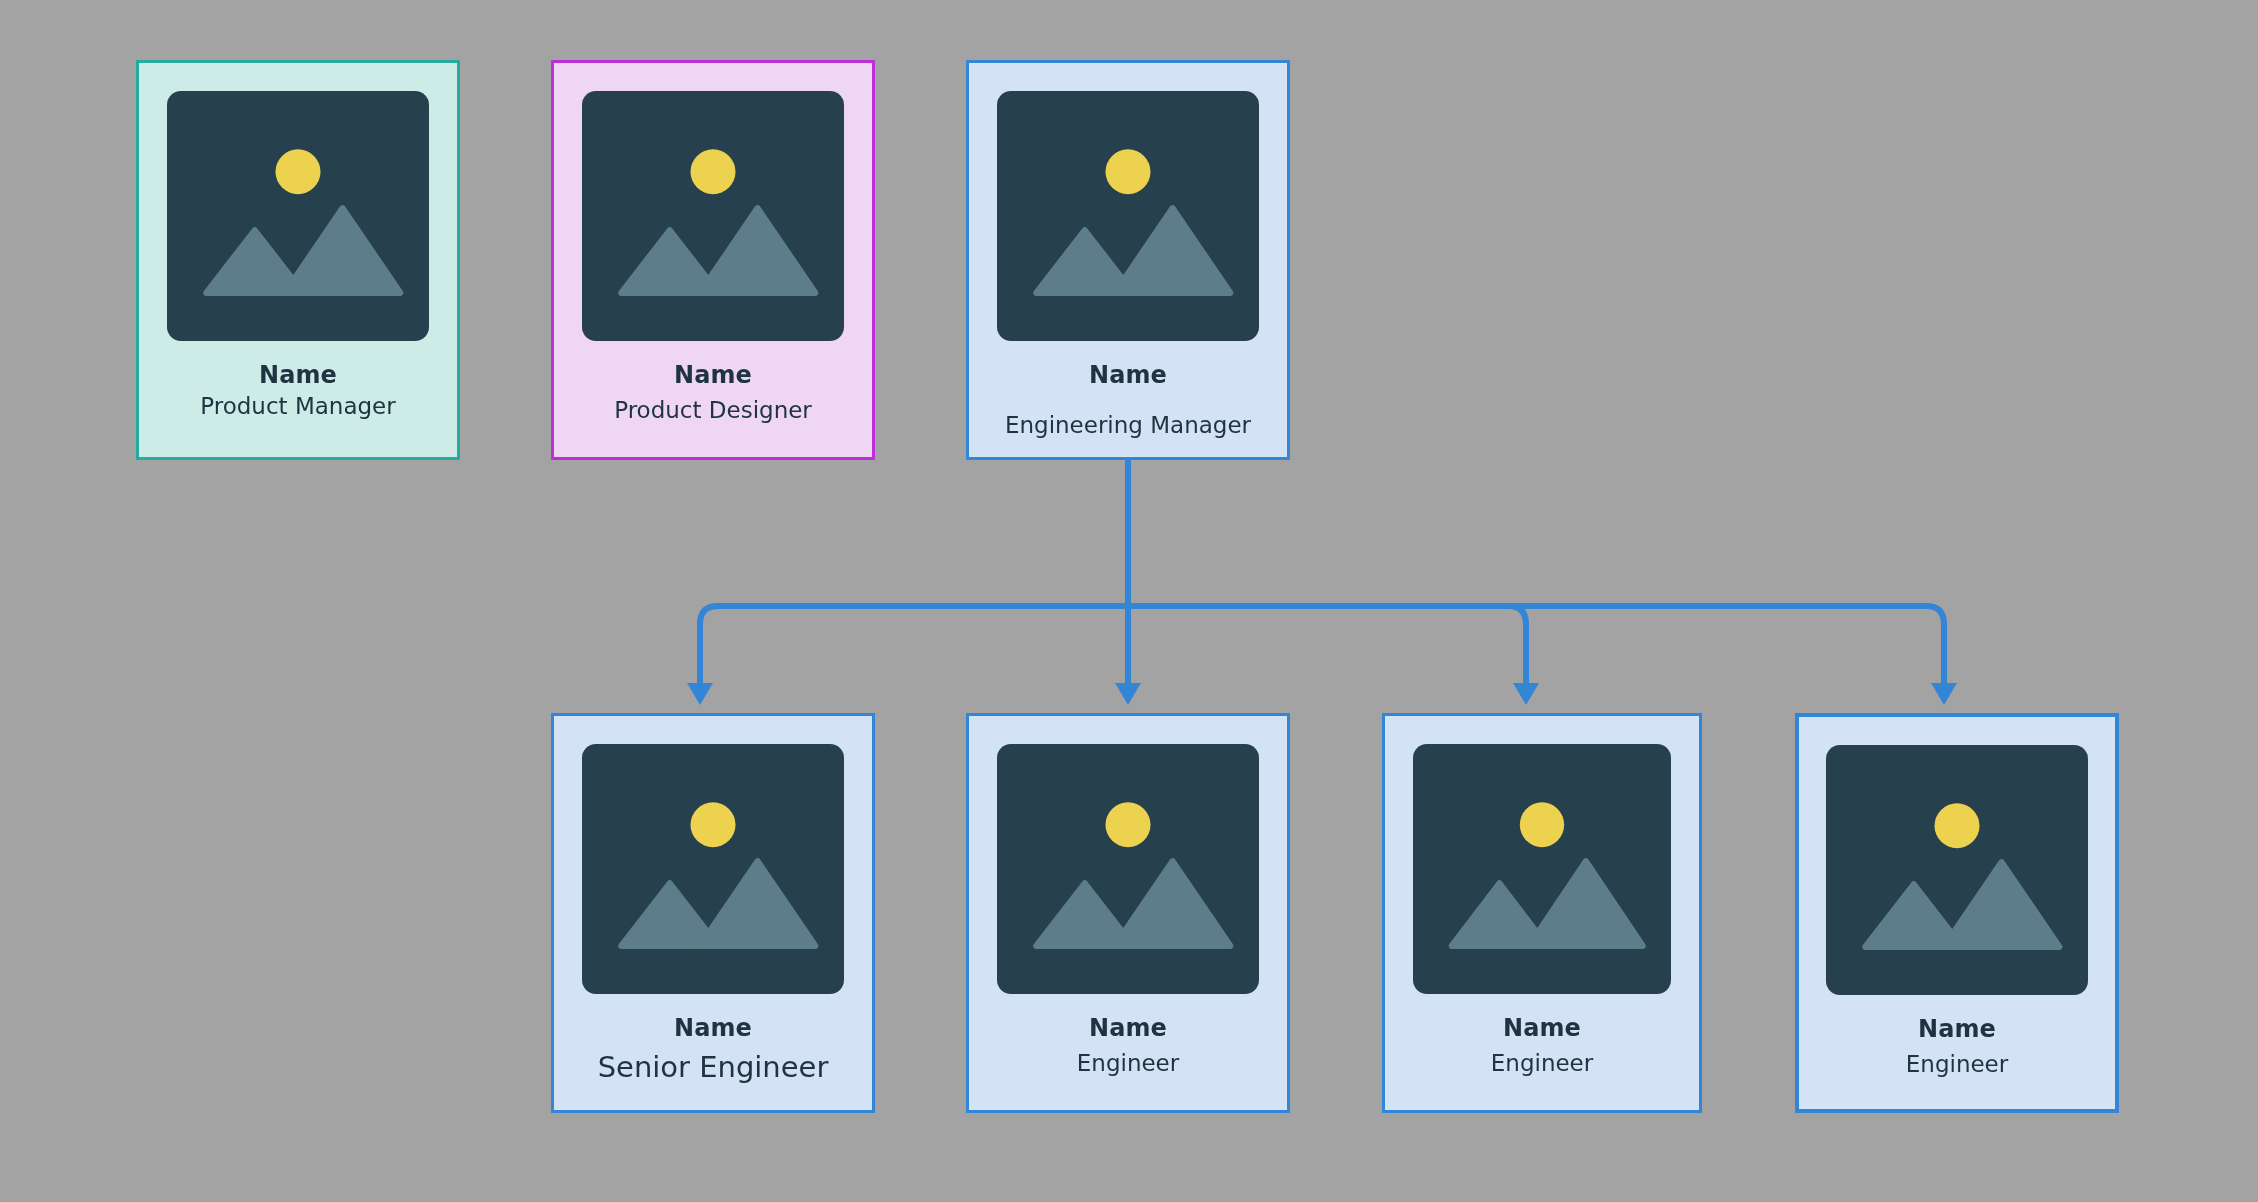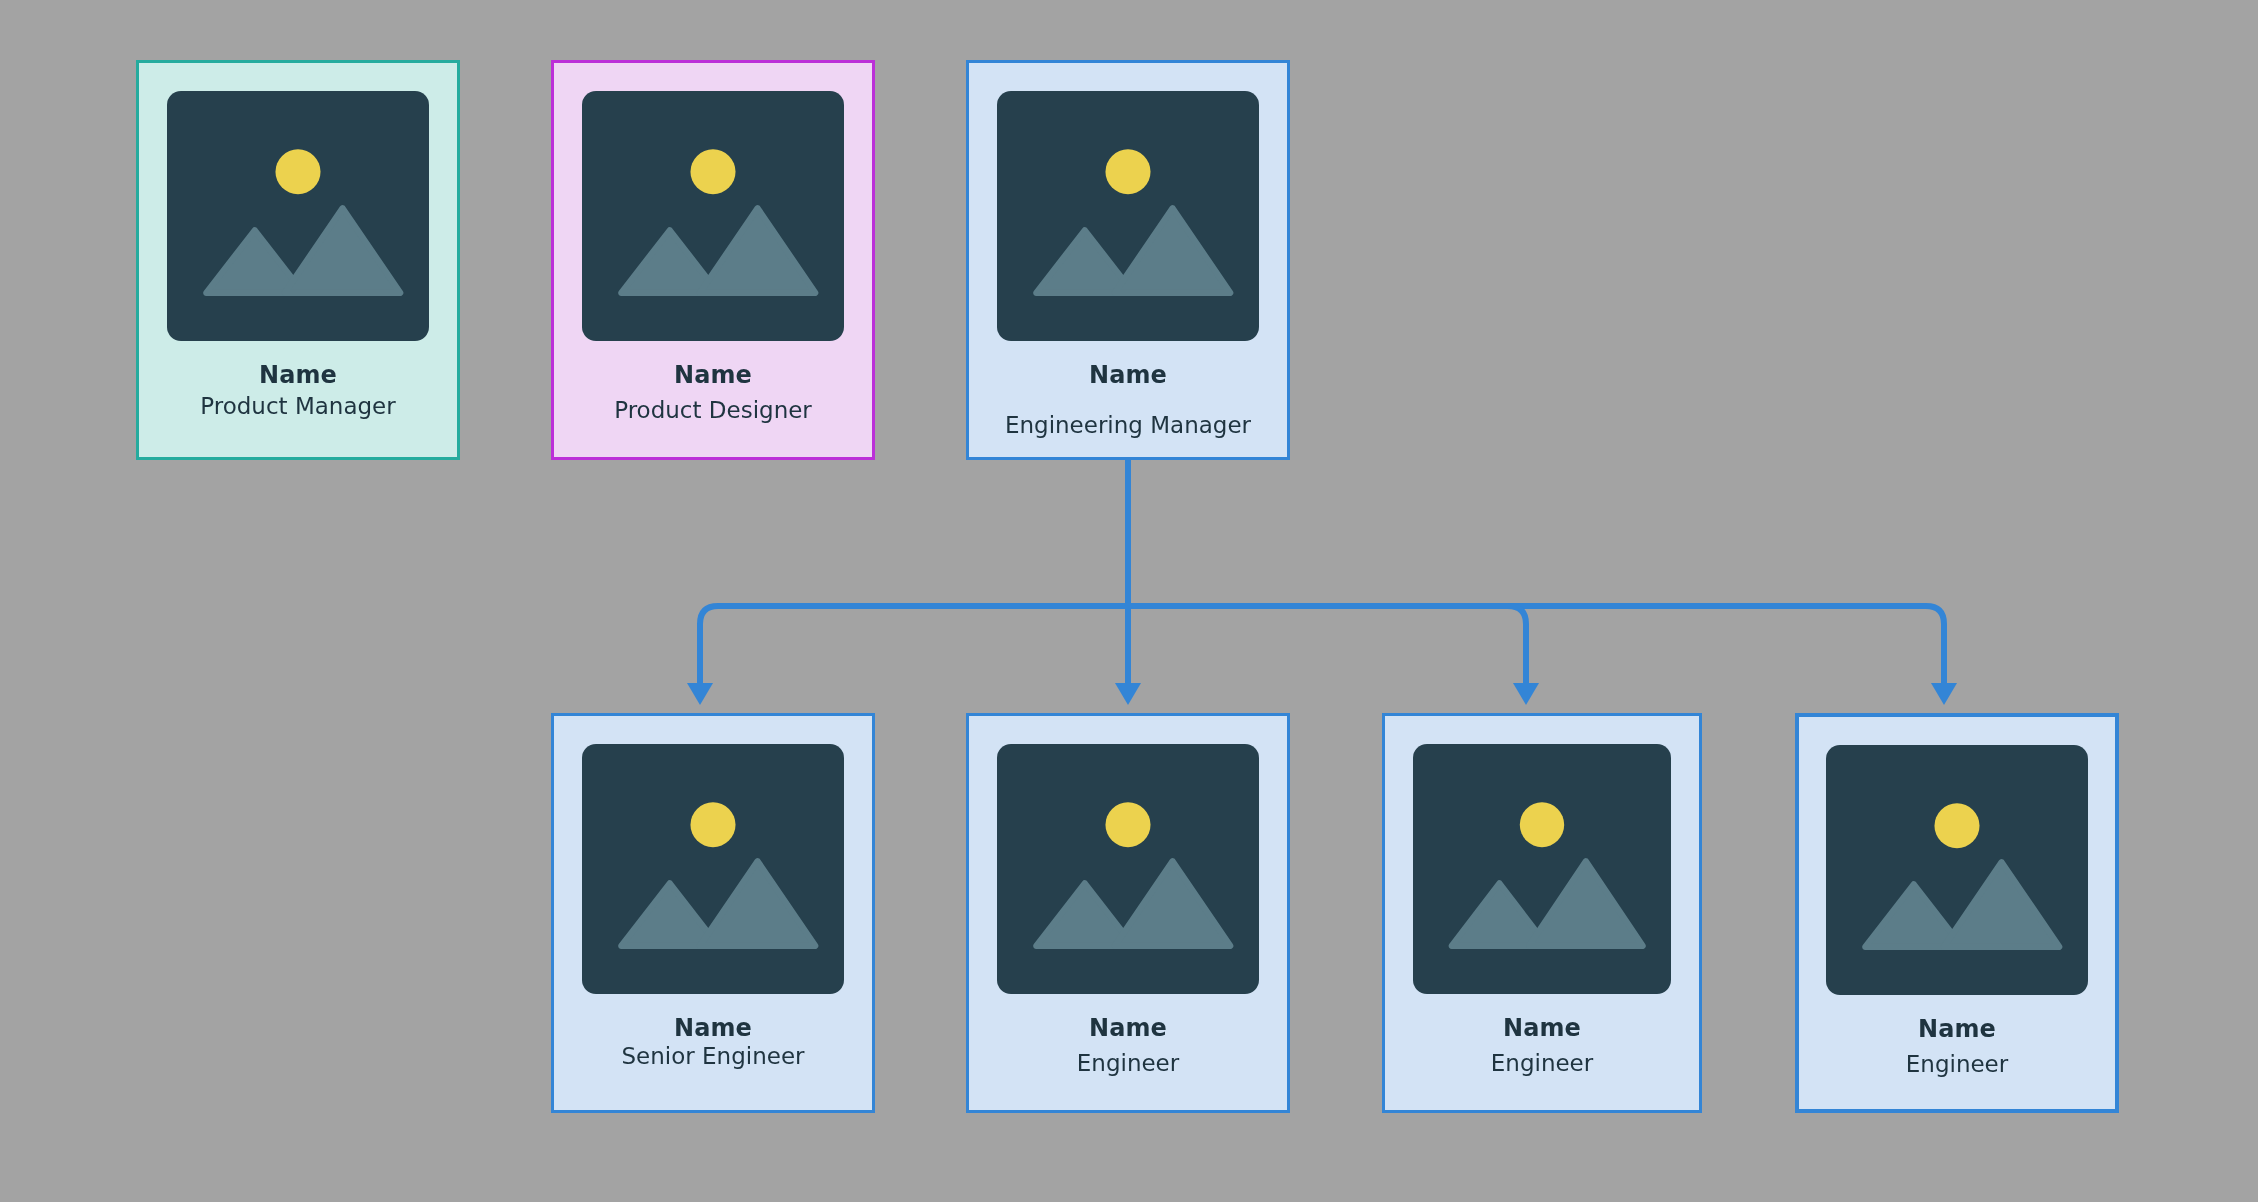--- a/index.html
+++ b/index.html
@@ -151,21 +151,21 @@
         <svg viewBox="0 0 100 96" preserveAspectRatio="none">
           <circle cx="50" cy="31" r="8.6" fill="#ecd24e"></circle>
           <g fill="#5c7d89" stroke="#5c7d89" stroke-width="2.4" stroke-linejoin="round">
             <path d="M 33.5 53.5 L 52 77.5 L 15 77.5 Z"></path>
             <path d="M 67 45 L 89 77.5 L 45 77.5 Z"></path>
           </g>
         </svg>
       </div>
     <div class="card-text" style="margin-top: 20px;">
       <div class="card-name" style="font-size: 24px; color: rgb(31, 52, 64);">Name</div>
-      <div class="card-role" style="font-size: 23px; margin-top: 1px; color: rgb(31, 52, 64);">Senior Engineer</div>
+      <div class="card-role" style="font-size: 29px; margin-top: 8px; color: rgb(31, 52, 64);">Senior Engineer</div>
     </div>
   </div>
 
   <div class="card" style="left: 966px; top: 713px; width: 324px; height: 400px; background: rgb(211, 227, 245); border: 3px solid rgb(51, 133, 214);">
     <div class="card-photo" style="width: 262px; height: 250px; margin-top: 28px;">
         <svg viewBox="0 0 100 96" preserveAspectRatio="none">
           <circle cx="50" cy="31" r="8.6" fill="#ecd24e"></circle>
           <g fill="#5c7d89" stroke="#5c7d89" stroke-width="2.4" stroke-linejoin="round">
             <path d="M 33.5 53.5 L 52 77.5 L 15 77.5 Z"></path>
             <path d="M 67 45 L 89 77.5 L 45 77.5 Z"></path>

